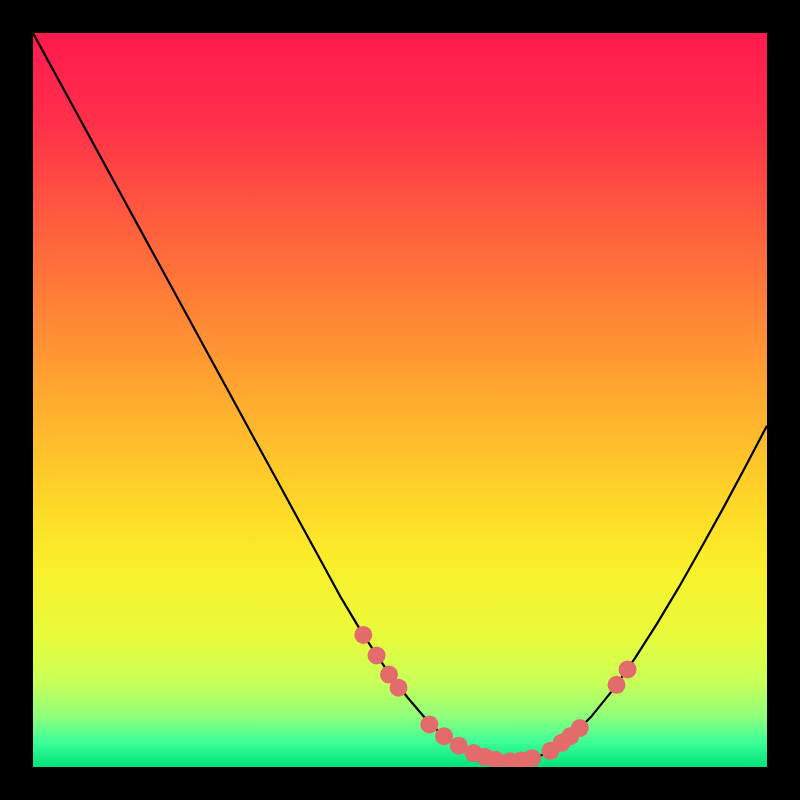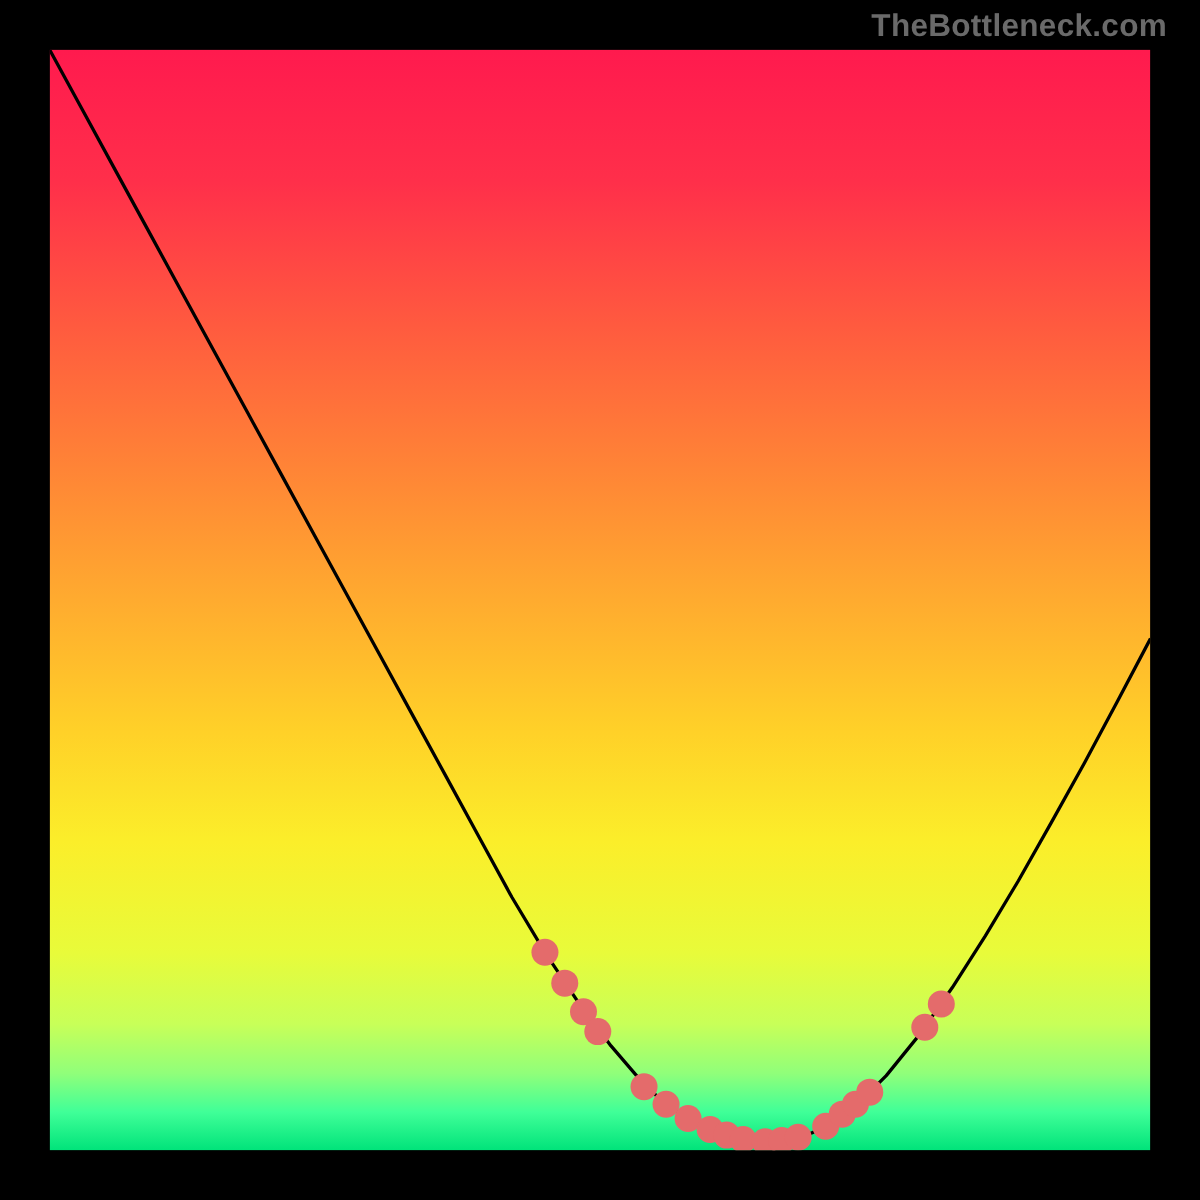--- a/index.html
+++ b/index.html
@@ -21,21 +21,20 @@
     top: 33px;
     width: 734px;
     height: 734px;
     overflow: hidden;
   }
   svg { display: block; }
 </style>
 </head>
 <body>
 <div class="wrap">
-  <div class="attribution">TheBottleneck.com</div>
 
   <div class="plot">
     <svg id="svg" width="734" height="734" viewBox="0 0 734 734" preserveAspectRatio="none">
         <defs>
           <linearGradient id="bg-grad" x1="0" y1="0" x2="0" y2="1">
             <stop offset="0%" stop-color="#ff1a4e"></stop>
             <stop offset="12%" stop-color="#ff2f4a"></stop>
             <stop offset="25%" stop-color="#ff5a3f"></stop>
             <stop offset="38%" stop-color="#ff8436"></stop>
             <stop offset="50%" stop-color="#ffab2f"></stop>

